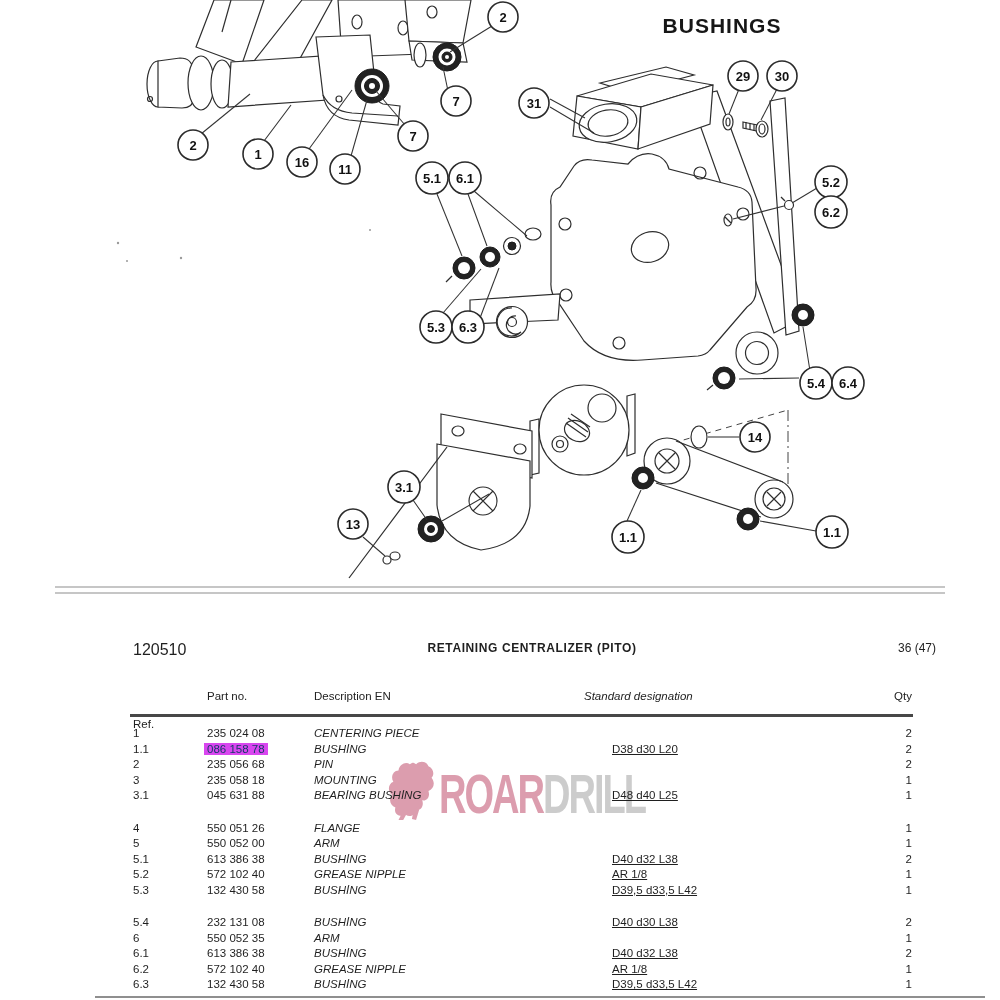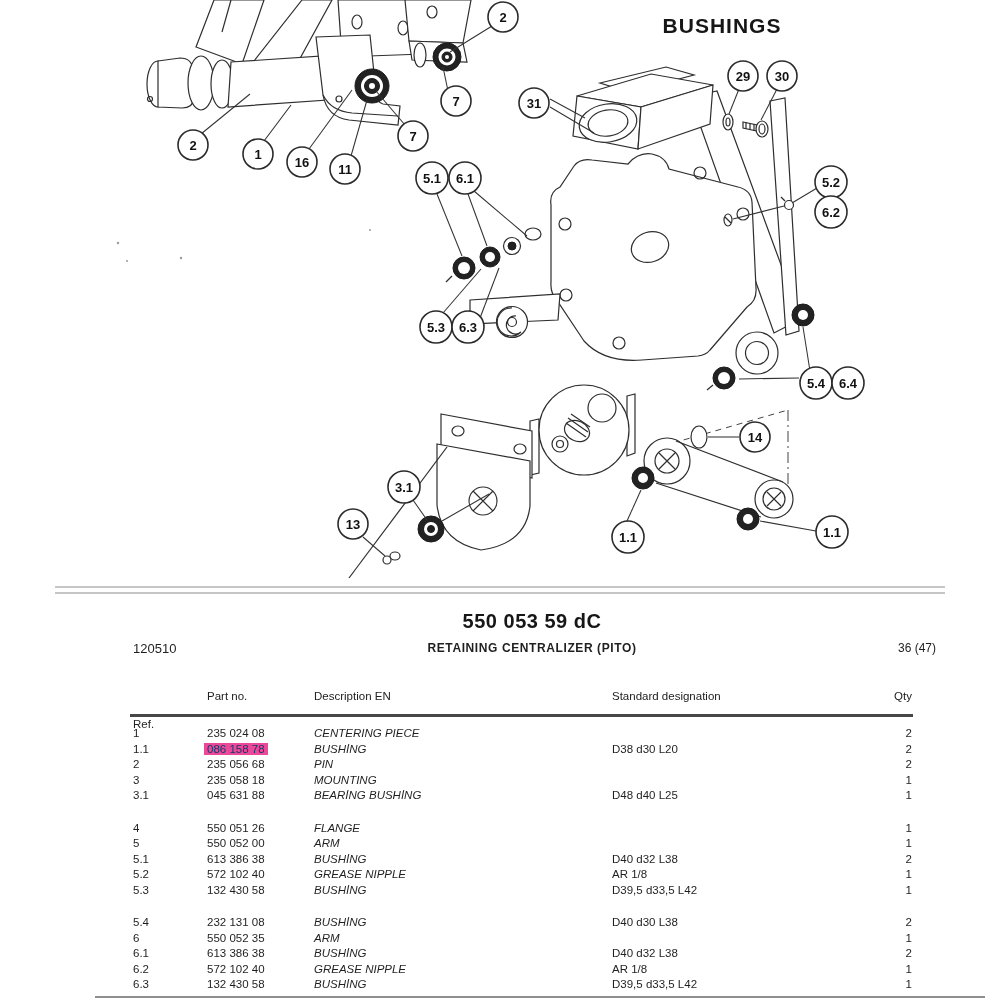--- a/index.html
+++ b/index.html
@@ -14,35 +14,35 @@
   svg .dash{stroke:#444;stroke-width:1;fill:none;stroke-dasharray:6 5;}
   svg .dashdot{stroke:#444;stroke-width:1;fill:none;stroke-dasharray:11 4 2 4;}
   svg .balloon{fill:#fff;stroke:#2b2b2b;stroke-width:1.6;}
   svg .balloon-label{font:700 13px "Liberation Sans",sans-serif;text-anchor:middle;fill:#111;}
   svg .diagram-title{font:700 21px "Liberation Sans",sans-serif;letter-spacing:1px;
         fill:#161616;text-anchor:middle;}
   .divider-line1,.divider-line2{position:absolute;left:55px;width:890px;height:2px;background:#c6c6c6;}
   .divider-line1{top:586px;} .divider-line2{top:591.5px;}
   .doc-title{position:absolute;top:610px;left:64px;width:936px;text-align:center;
         font-size:20px;font-weight:700;letter-spacing:.5px;color:#161616;}
-  .doc-number{position:absolute;top:641px;left:133px;font-size:13px;}
+  .doc-number{position:absolute;top:641px;left:133px;font-size:16px;}
   .doc-subtitle{position:absolute;top:641px;left:64px;width:936px;text-align:center;
         font-size:12px;font-weight:700;letter-spacing:.6px;}
   .doc-page{position:absolute;top:641px;right:64px;font-size:12px;}
   .th{position:absolute;top:690px;font-size:11.5px;color:#222;white-space:nowrap;z-index:2;}
   .th-ref{left:133px;margin-top:28px;} .th-part{left:207px;text-align:right;} .th-desc{left:314px;}
-  .th-std{left:612px;} .th-qty{right:88px;}
+  .th-std{left:584px;font-style:italic;} .th-qty{right:88px;}
   .header-rule{position:absolute;top:714px;left:130px;width:783px;height:2.6px;background:#474747;z-index:2;}
   #table-body{position:absolute;top:727px;left:0;width:1000px;z-index:2;}
   .t-group{position:relative;margin-bottom:17px;}
   .t-row{position:relative;height:15.5px;font-size:11.5px;}
   .t-row span{position:absolute;top:0;white-space:nowrap;}
   .c-ref{left:133px;} .c-part{left:207px;} .c-desc{left:314px;font-style:italic;}
-  .c-std{left:612px;} .c-qty{right:88px;}
-  .hl{background:#ec4899;color:#173a69;padding:0 3px;margin-left:-3px;}
+  .c-std{left:612px;text-decoration:underline;} .c-qty{right:88px;}
+  .hl{background:#d946ef;color:#173a69;padding:0 3px;margin-left:-3px;}
   .watermark{position:absolute;left:385px;top:758px;z-index:1;display:flex;align-items:flex-start;
         pointer-events:none;opacity:.85;}
   .wm-lion{margin-right:-4px;}
   .wm-text{display:flex;transform:scaleX(.68);transform-origin:left top;font-weight:700;
         font-size:56px;line-height:60px;letter-spacing:-3px;padding-top:6px;}
   .wm-roar{color:#d68da0;} .wm-drill{color:#c4c4c4;}
   .bottom-cut{position:absolute;left:95px;top:996px;width:890px;height:2px;background:#8f8f8f;}
 </style>
 </head>
 <body>
@@ -320,21 +320,20 @@
           <text x="832" y="536.5" class="balloon-label">1.1</text>
         </g>
       </g>
 
     <text class="diagram-title" x="722" y="33">BUSHINGS</text>
   </svg>
 
   <div class="divider-line1"></div>
   <div class="divider-line2"></div>
 
-  <div class="doc-title">550 053 59 dC</div>
   <div class="doc-number">120510</div>
   <div class="doc-subtitle">RETAINING  CENTRALIZER  (PITO)</div>
   <div class="doc-page">36 (47)</div>
 
   <span class="th th-ref">Ref.</span>
   <span class="th th-part">Part no.</span>
   <span class="th th-desc">Description  EN</span>
   <span class="th th-std">Standard  designation</span>
   <span class="th th-qty">Qty</span>
   <div class="header-rule"></div>
@@ -446,15 +445,27 @@
         <div class="t-row">
           <span class="c-ref">6.3</span>
           <span class="c-part">132 430 58</span>
           <span class="c-desc">BUSHİNG</span>
           <span class="c-std">D39,5 d33,5 L42</span>
           <span class="c-qty">1</span>
         </div>
       </div>
     </div>
 
+  <div class="watermark">
+    <svg class="wm-lion" width="58" height="62" viewBox="0 0 56 60" xmlns="http://www.w3.org/2000/svg">
+      <path fill="#d68da0" d="M30,6 C34,2 40,3 42,8 C47,10 48,16 45,19 C49,24 47,30 42,32
+               C44,38 40,42 36,41 C38,47 34,52 29,50 C30,55 24,58 20,55 C14,58 8,54 10,48
+               C5,46 3,40 7,36 C2,32 3,25 8,23 C5,18 8,12 13,12 C14,6 20,3 24,6 C26,4 28,4 30,6 Z"></path>
+      <path fill="#d68da0" d="M18,50 L13,60 L17,61 L22,52 Z M28,48 L26,59 L30,60 L33,50 Z"></path>
+    </svg>
+    <div class="wm-text">
+      <span class="wm-roar">ROAR</span>
+      <span class="wm-drill">DRILL</span>
+    </div>
+  </div>
 
   <div class="bottom-cut"></div>
 </div>
 
 </body></html>

